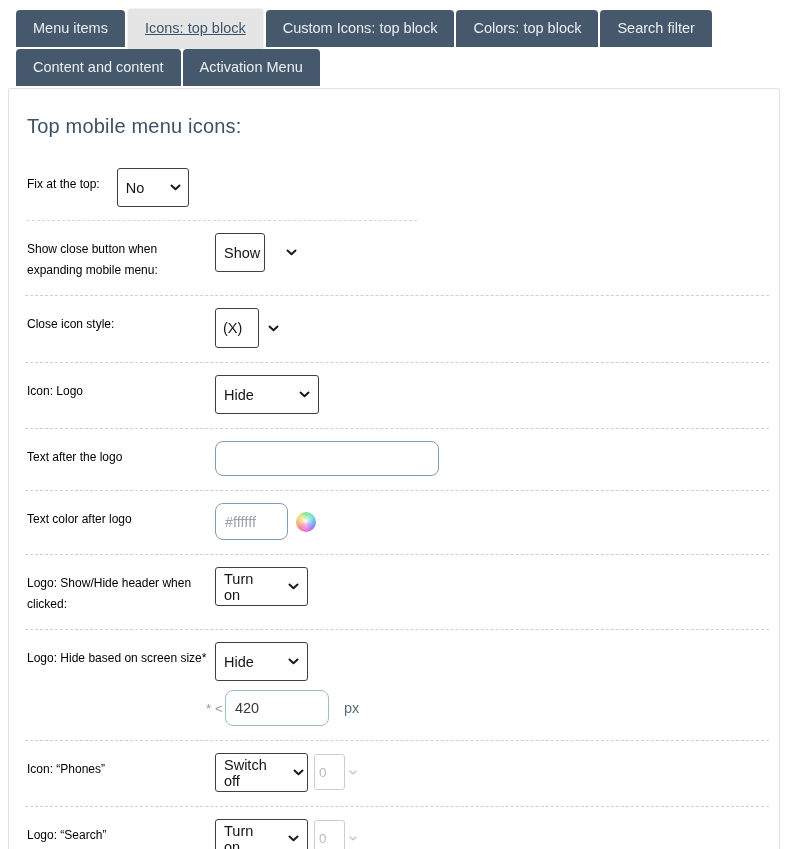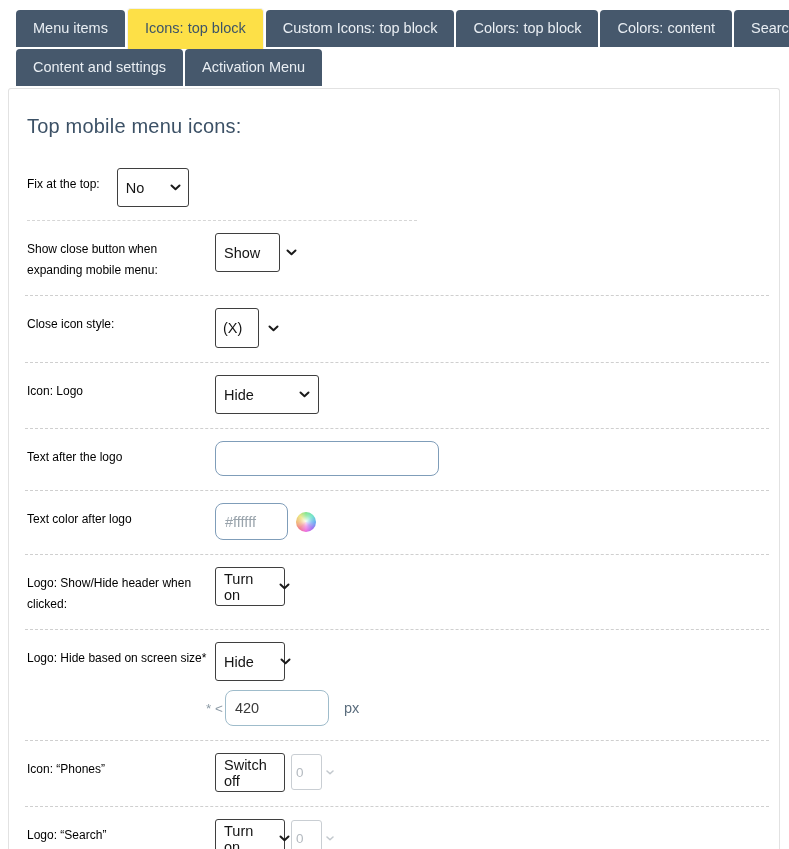--- a/index.html
+++ b/index.html
@@ -26,30 +26,31 @@
     color: #e9eef3;
     font-size: 14.5px;
     height: 37px;
     line-height: 37px;
     padding: 0 17px;
     border-radius: 4px 4px 0 0;
     white-space: nowrap;
     cursor: pointer;
   }
   .tab.active {
-    background: #fde047;
+    background: #e5e5e5;
     color: #3d5468;
     border: 1px solid #f1f1f1;
     border-bottom: none;
     height: 40px;
     line-height: 38px;
     margin-top: -2px;
     margin-bottom: -2px;
     position: relative;
     z-index: 2;
+    text-decoration: underline;
   }
 
   
   .panel {
     box-sizing: border-box;
     margin: 2px 9px 0 8px;
     min-height: 760px;
     border: 1px solid #e2e2e2;
     border-bottom: none;
     border-radius: 3px 3px 0 0;
@@ -103,24 +104,24 @@
     border-radius: 3px;
     background: #fff;
     padding: 0 8px;
     color: #141414;
     font-size: 14.5px;
     cursor: pointer;
     gap: 20px;
   }
   .sel .chev { display: inline-flex; color: #1a1a1a; margin-left: 6px; }
   .w72  { width: 72px; }
-  .w60  { width: 65px; }
+  .w60  { width: 50px; }
   .w44  { width: 44px; height: 40px; padding: 0 7px; }
   .w104 { width: 104px; }
-  .w92  { width: 70px; align-items: center; }
+  .w92  { width: 93px; align-items: center; }
   .sel.small {
     width: 31px;
     height: 36px;
     margin-left: 6px;
     margin-top: 1px;
     border-color: #c9ced3;
     color: #b4bac0;
     padding: 0 4px;
     font-size: 13.5px;
     cursor: default;
@@ -163,26 +164,25 @@
 </head>
 <body>
 
 <div class="app">
 
   <div class="tabrow first">
     <div class="tab">Menu items</div>
     <div class="tab active">Icons: top block</div>
     <div class="tab">Custom Icons: top block</div>
     <div class="tab">Colors: top block</div>
-    <div class="tab">Colors: content</div>
     <div class="tab">Search filter</div>
   </div>
 
   <div class="tabrow second">
-    <div class="tab">Content and settings</div>
+    <div class="tab">Content and content</div>
     <div class="tab">Activation Menu</div>
   </div>
 
   <div class="panel">
     <h1 class="page-title">Top mobile menu icons:</h1>
 
     <div class="frow inline no-rule">
       <div class="flabel">Fix at the top:</div>
       <div class="fctrl">
         <div class="sel w72">

